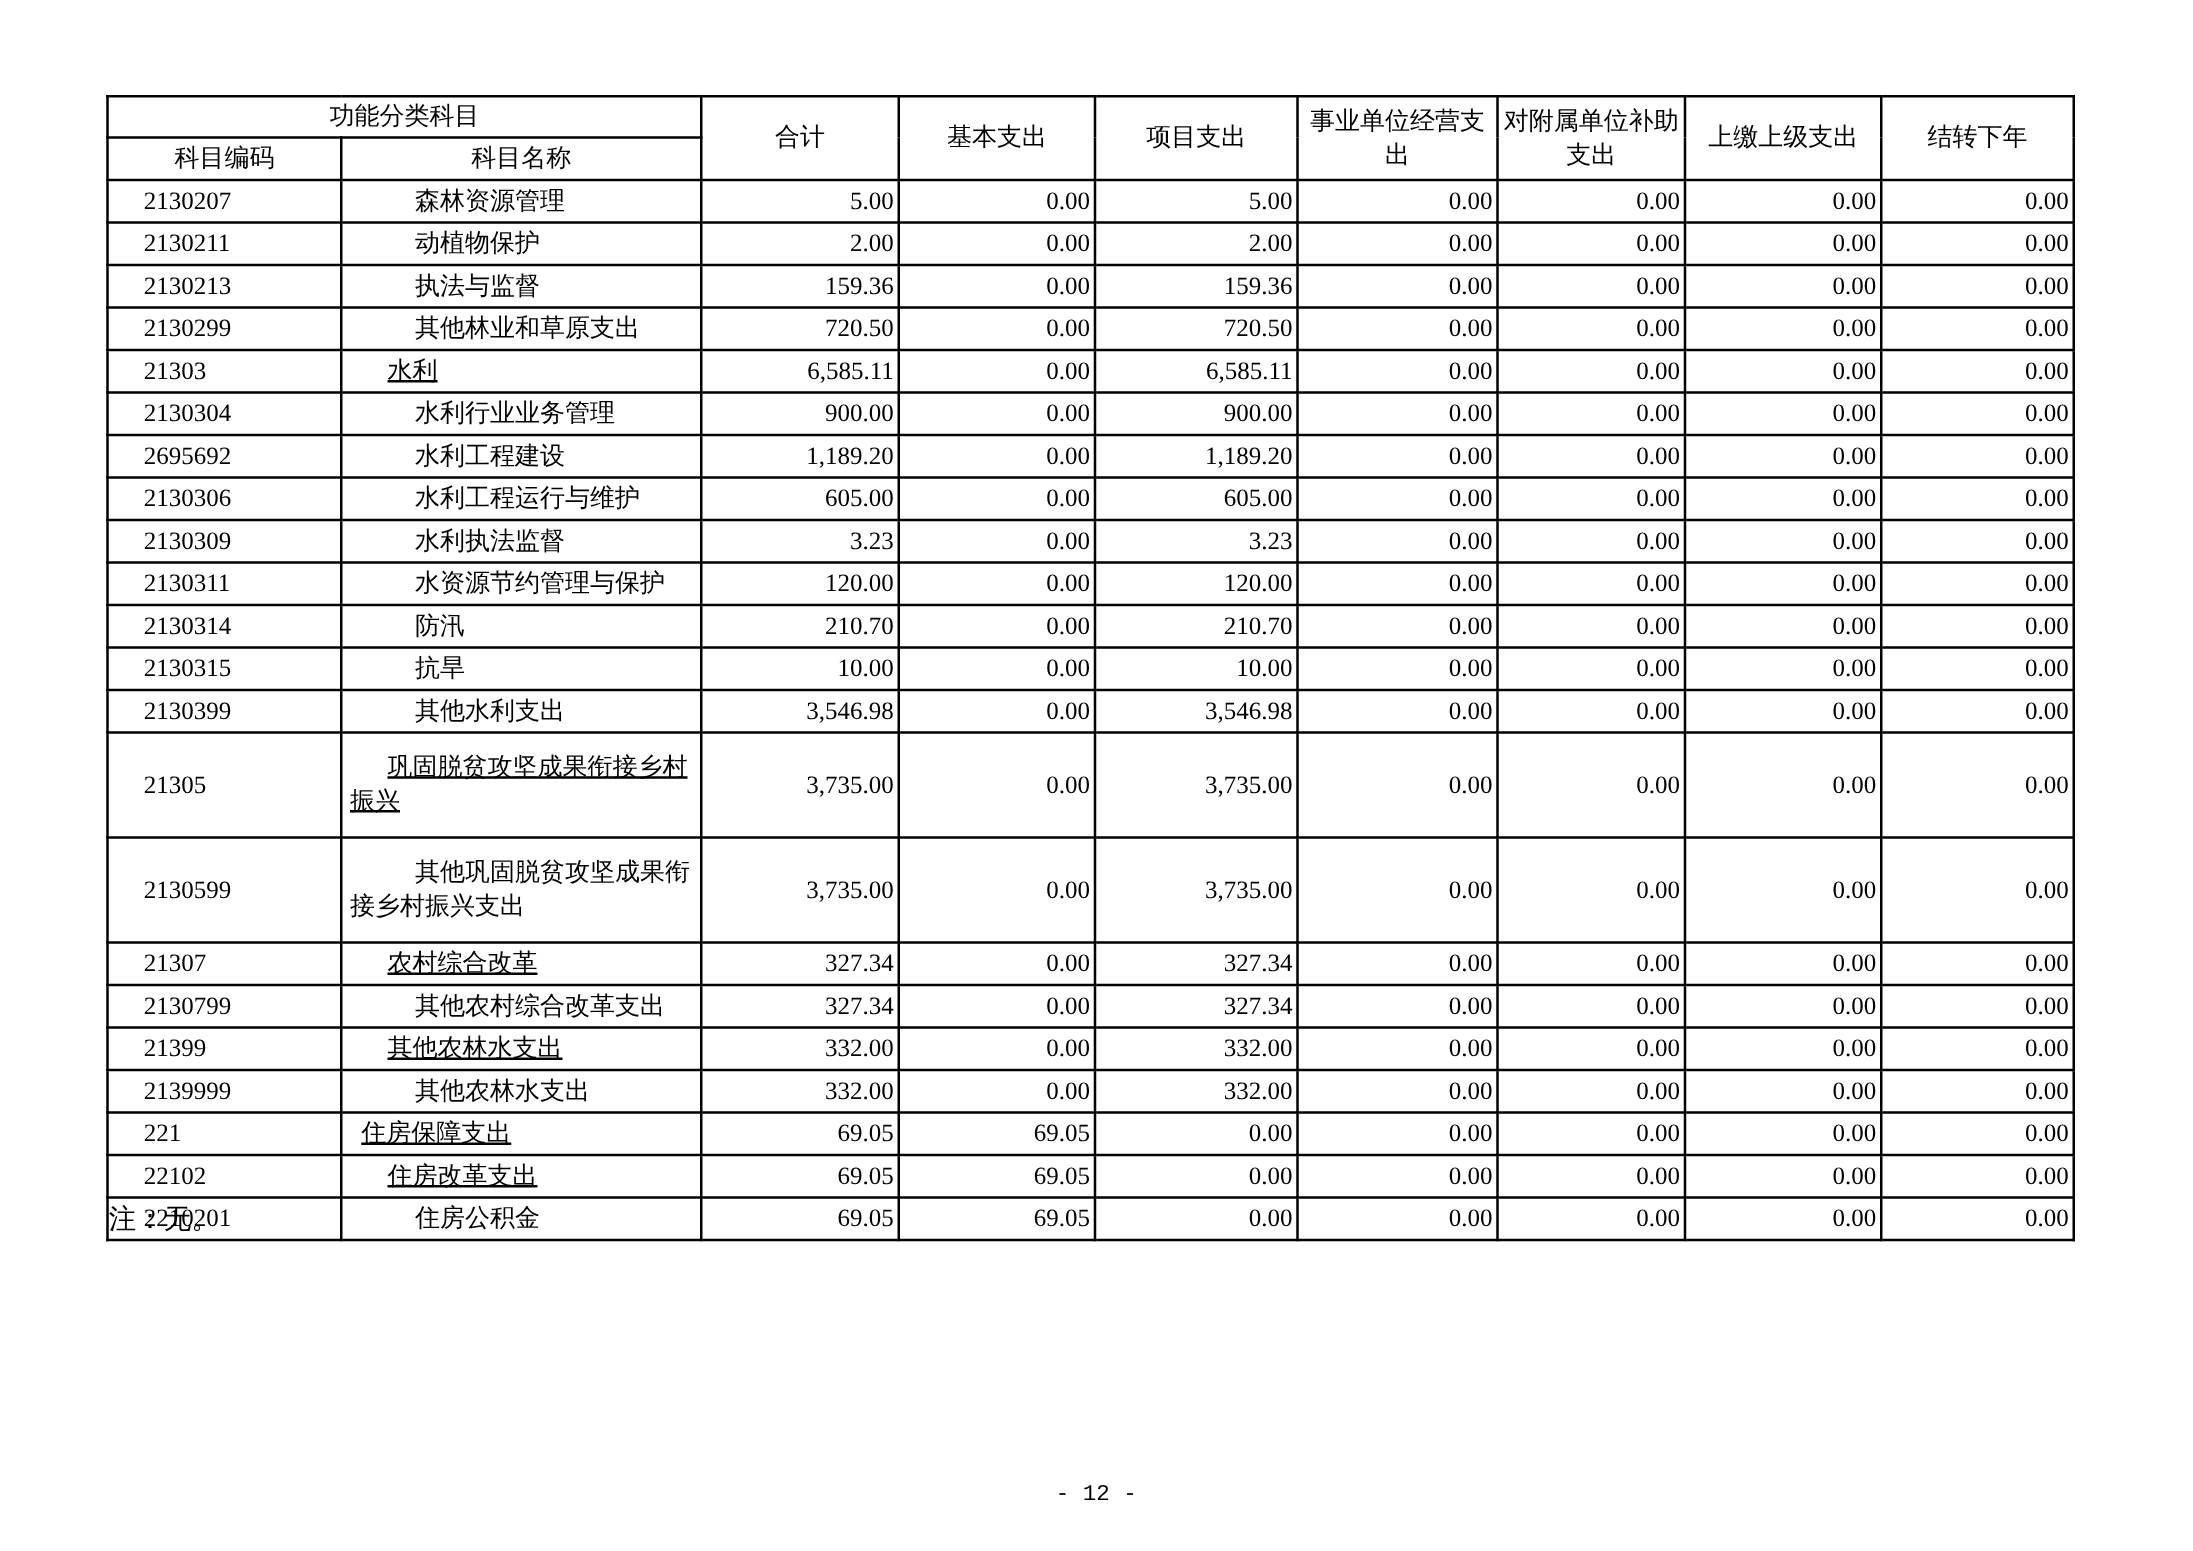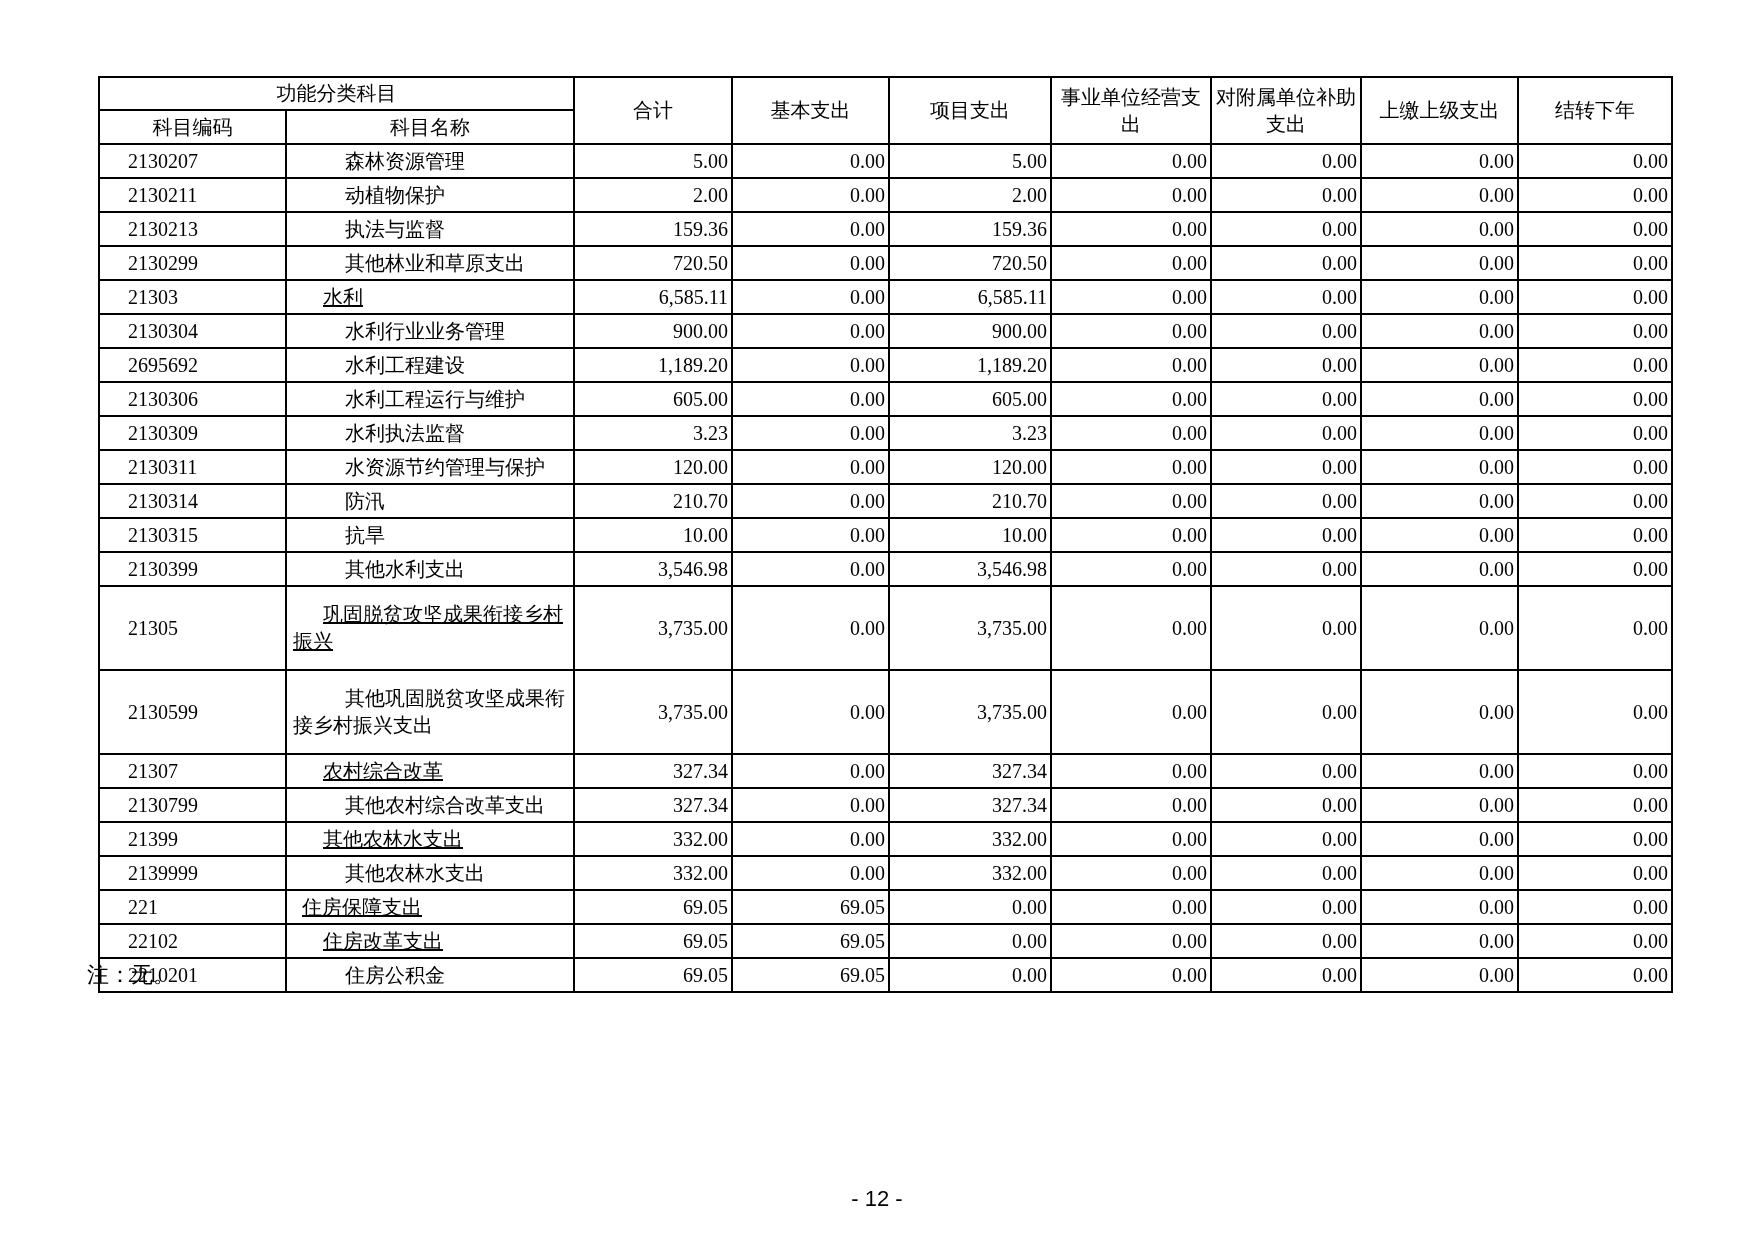--- a/index.html
+++ b/index.html
@@ -10,21 +10,21 @@
   body {
     position: relative;
     width: 1754px;
     height: 1241px;
     overflow: hidden;
     font-family: "Liberation Serif", "DejaVu Serif", serif;
     color: #000;
   }
   .table-wrap {
     position: absolute;
-    left: 98px;
+    left: 85px;
     top: 76px;
   }
   table.budget {
     border-collapse: collapse;
     table-layout: fixed;
     width: 1573px;
   }
   table.budget th, table.budget td {
     border: 2px solid #000;
     font-weight: normal;
@@ -69,22 +69,22 @@
     left: 87px;
     top: 960px;
     font-size: 22px;
   }
   .page-num {
     position: absolute;
     left: 0;
     top: 1186px;
     width: 1754px;
     text-align: center;
-    font-family: Liberation Sans, sans-serif;
-    font-size: 22px;
+    font-family: Liberation Mono, monospace;
+    font-size: 18px;
   }
 </style>
 </head>
 <body>
 
 <div class="table-wrap">
   <table class="budget">
     <colgroup>
       <col style="width:187px">
       <col style="width:288px">

